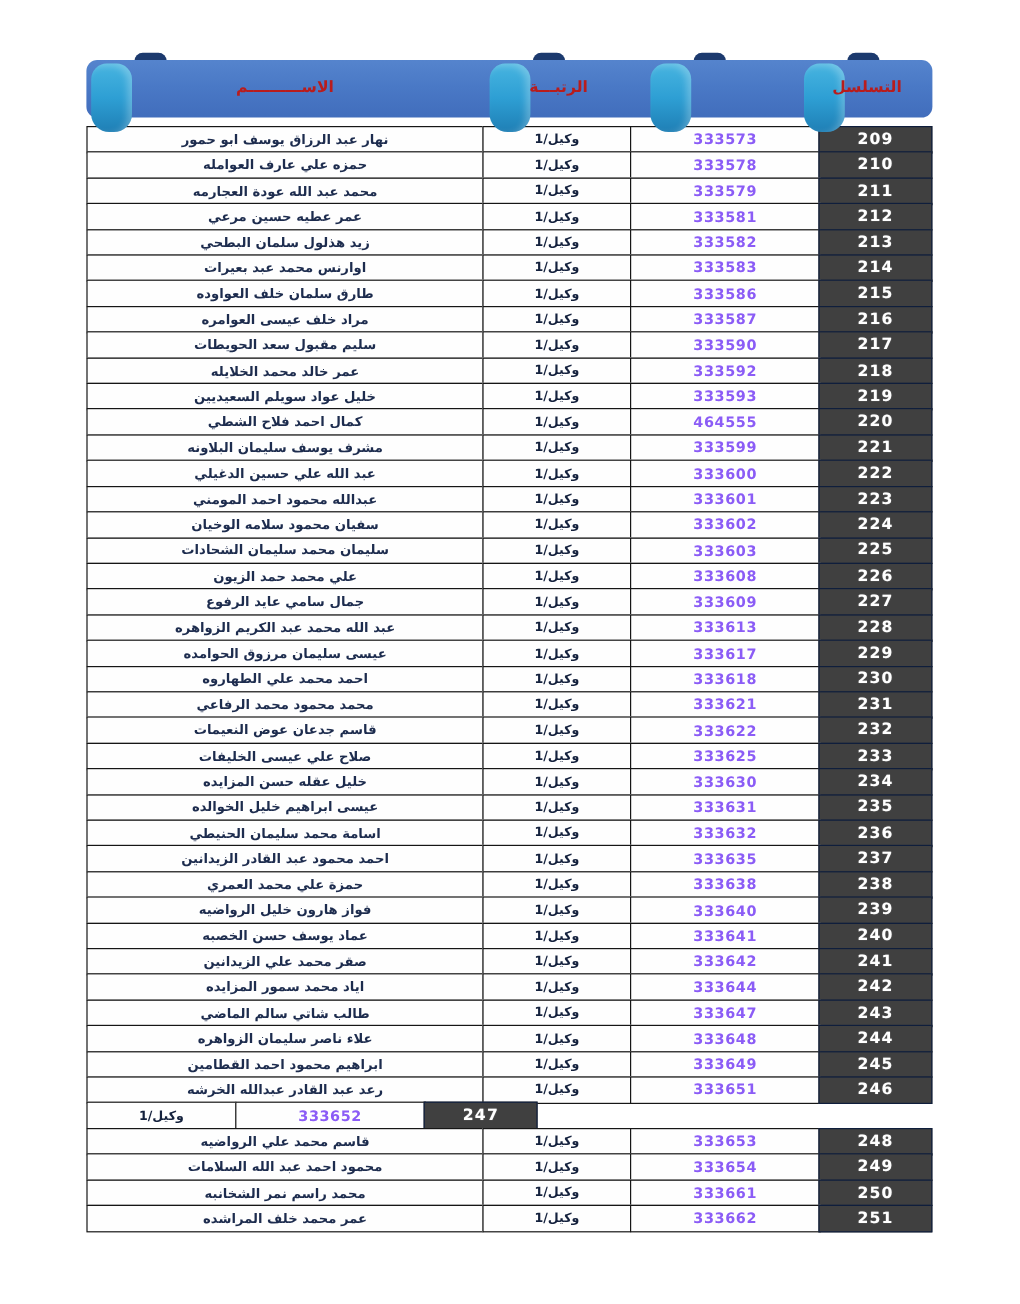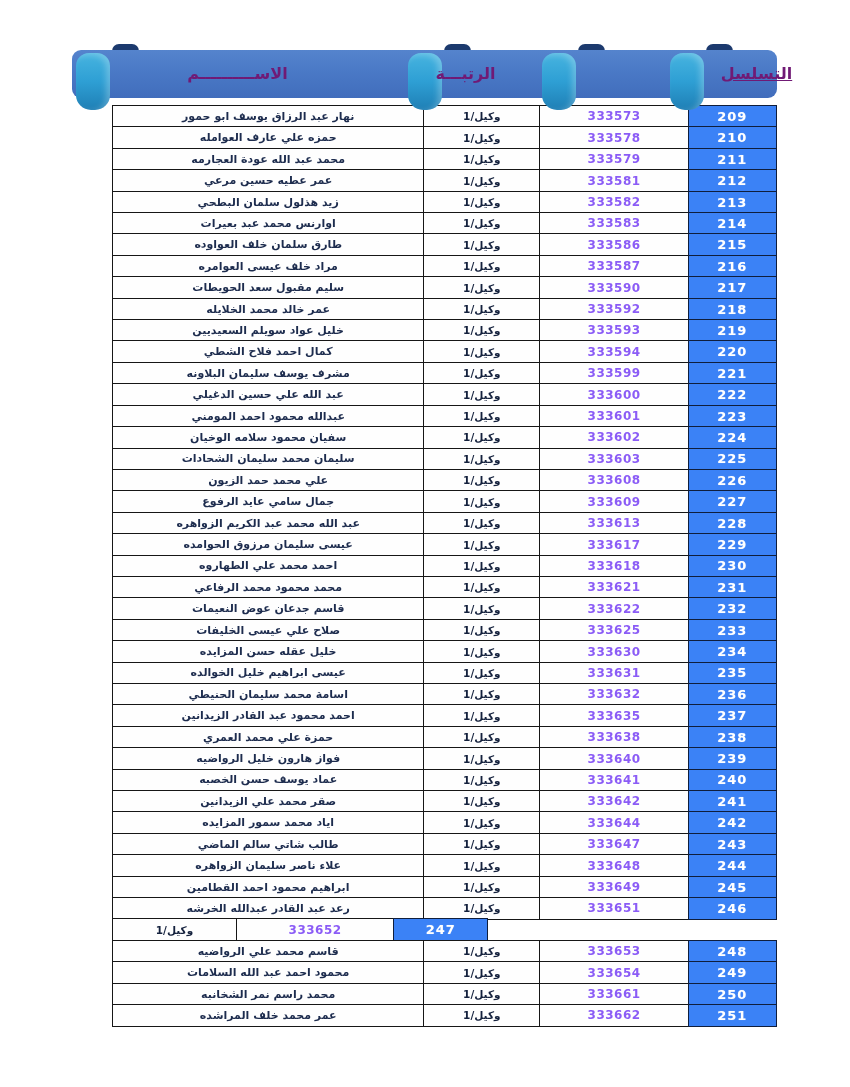--- a/index.html
+++ b/index.html
@@ -22,43 +22,43 @@
     border-radius:9px;
   }
   .capsule{
     position:absolute;top:3px;width:34px;height:57px;z-index:2;
     background:linear-gradient(180deg,#47b4e0 0%,#2e9fd4 50%,#1f7fb5 100%);
     border-radius:13px 13px 15px 15px;
     box-shadow:inset -4px 2px 6px rgba(255,255,255,0.25);
   }
   .hdr{
     position:absolute;top:0;height:64px;line-height:48px;z-index:3;
-    color:#701a75;font-weight:bold;font-size:16px;text-align:center;direction:rtl;
+    color:#b91c1c;font-weight:bold;font-size:13px;text-align:center;direction:rtl;
   }
   .hdr-name  {left:0px;   width:331px;}
   .hdr-rank  {left:331px; width:125px;}
   .hdr-number{left:456px; width:156px;}
-  .hdr-serial{left:638px; width:93px;text-decoration:underline;}
+  .hdr-serial{left:604px; width:93px;}
 
   
-  .rows{margin-top:5px;margin-left:40px;}
+  .rows{margin-top:5px;}
   .row{display:flex;height:22.8px;}
   .row + .row{margin-top:-1.4px;}
   .cell{
     box-sizing:border-box;border:1.4px solid #161616;background:#fefefe;
     display:flex;align-items:center;justify-content:center;
     font-weight:bold;overflow:hidden;white-space:nowrap;
   }
   .cell + .cell{margin-left:-1.4px;}
   .cell.name  {width:332px;font-size:11px; color:#1d2c4e;direction:rtl;}
   .cell.rank  {width:125px;font-size:10.5px;color:#14213d;direction:rtl;}
   .cell.number{width:159px;font-size:12px; color:#8b5cf6;letter-spacing:0.5px;}
   .cell.serial{
     width:95px;font-size:13px;color:#ffffff;letter-spacing:1px;
-    background:#3b82f6;border-color:#0f1e3c;
+    background:#404040;border-color:#0f1e3c;
     text-shadow:0 0 1px rgba(255,255,255,0.4);
   }
 </style>
 </head>
 <body>
 
 <div class="sheet">
 
   <div class="band-wrap">
     <div class="tab" style="left:40px"></div>
@@ -152,21 +152,21 @@
   <div class="row">
     <div class="cell name">خليل عواد سويلم السعيديين</div>
     <div class="cell rank">وكيل/1</div>
     <div class="cell number">333593</div>
     <div class="cell serial">219</div>
   </div>
 
   <div class="row">
     <div class="cell name">كمال احمد فلاح الشطي</div>
     <div class="cell rank">وكيل/1</div>
-    <div class="cell number">333594</div>
+    <div class="cell number">464555</div>
     <div class="cell serial">220</div>
   </div>
 
   <div class="row">
     <div class="cell name">مشرف يوسف سليمان البلاونه</div>
     <div class="cell rank">وكيل/1</div>
     <div class="cell number">333599</div>
     <div class="cell serial">221</div>
   </div>
 

